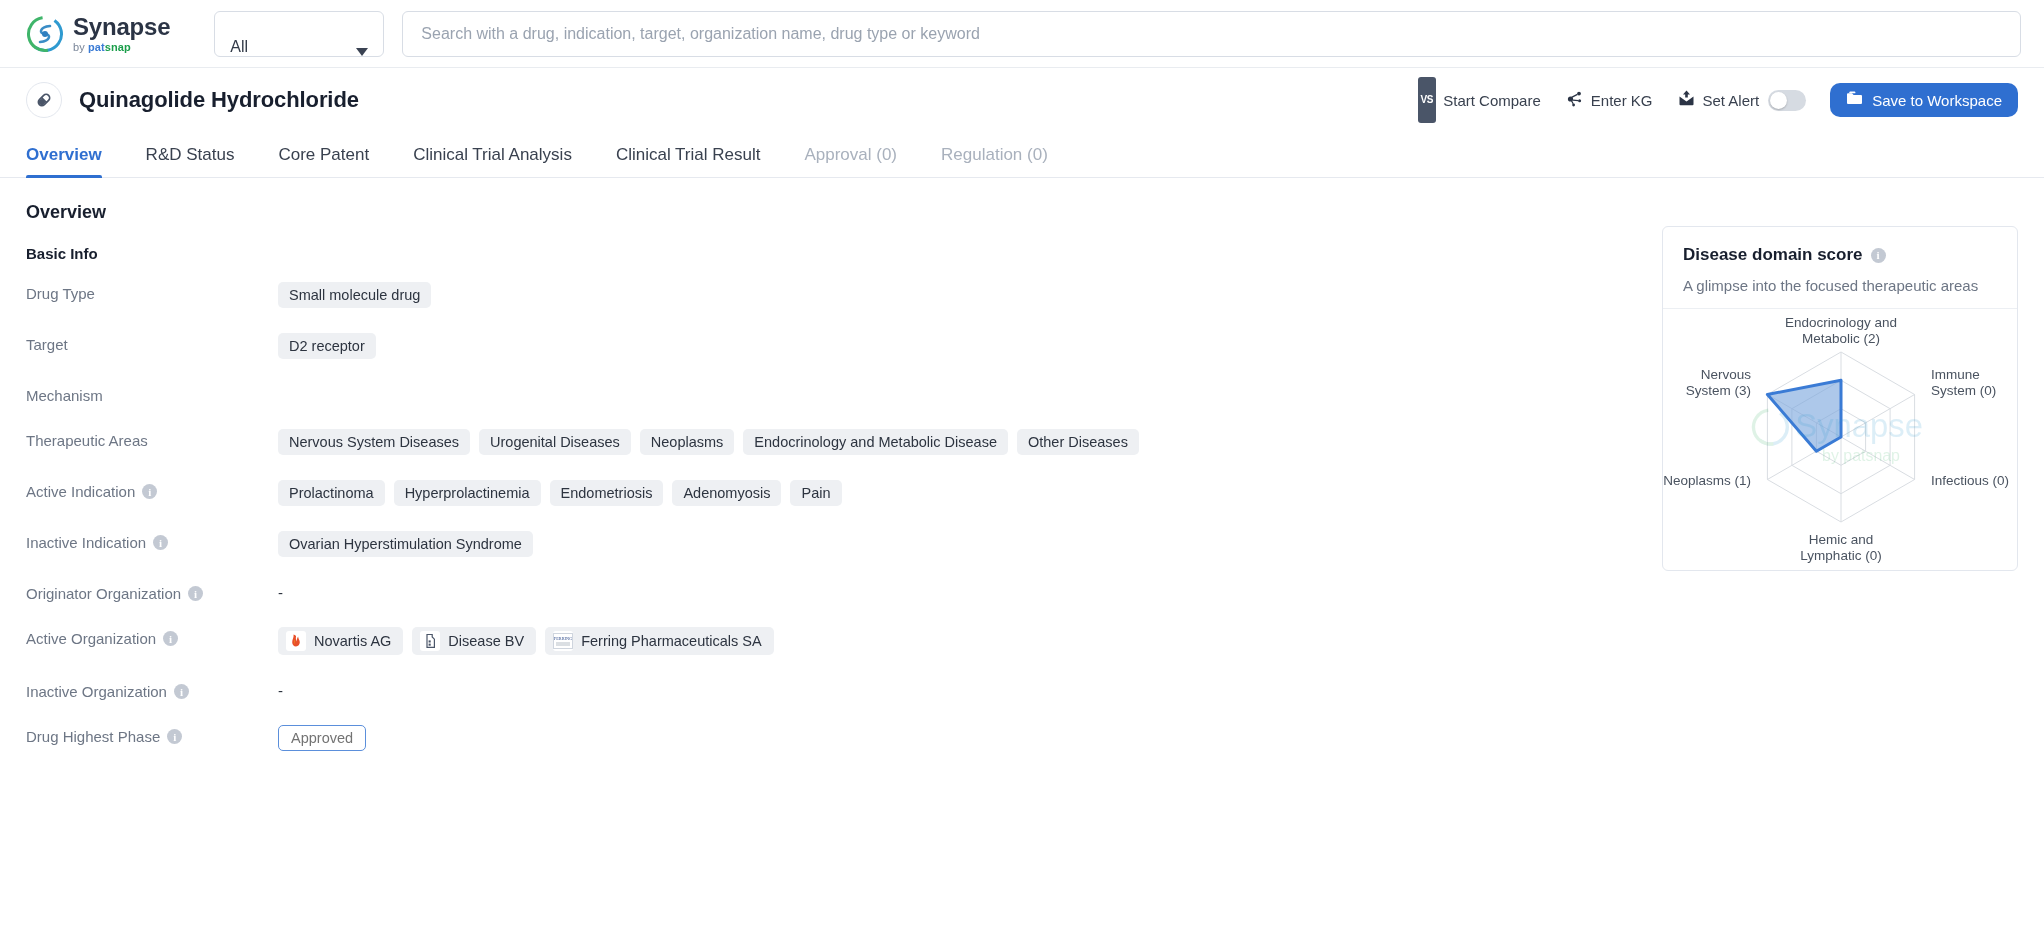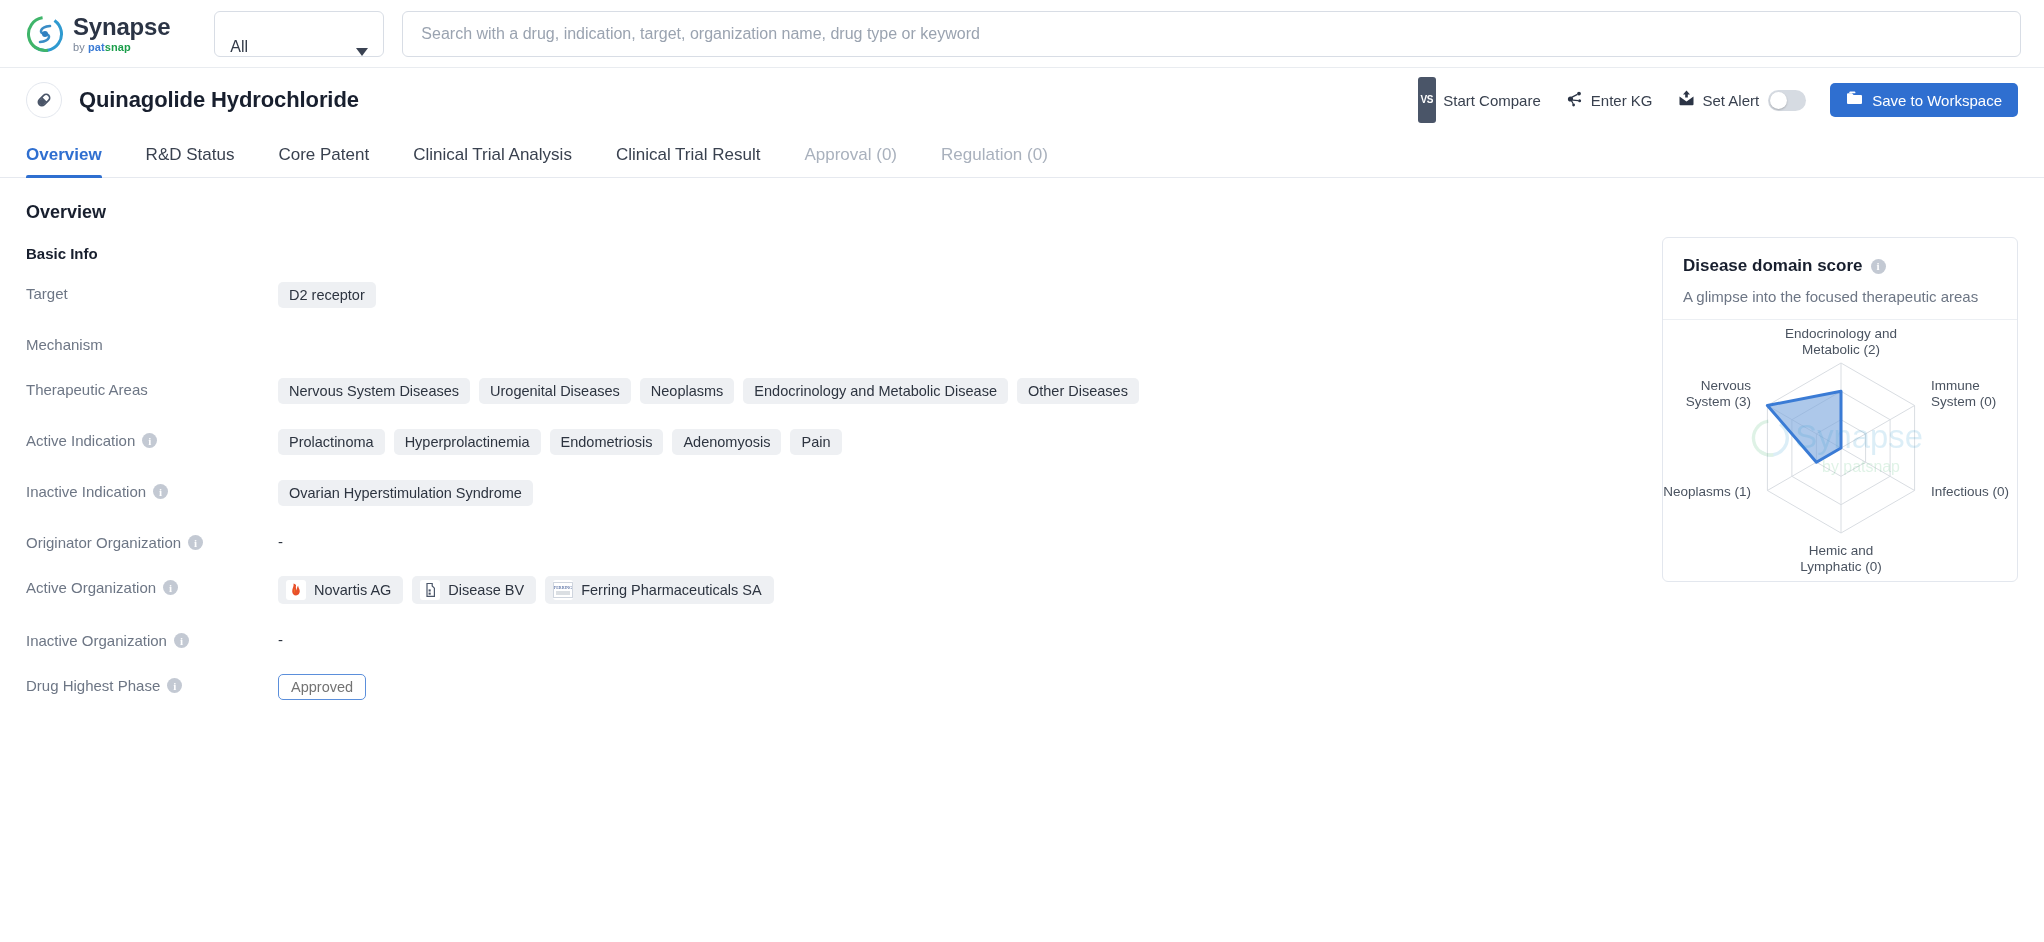--- a/index.html
+++ b/index.html
@@ -105,21 +105,21 @@
     margin-left: 2px; flex: 0 0 38px;
   }
   .toggle::after {
     content: ""; position: absolute;
     left: 2px; top: 2px; width: 17px; height: 17px;
     border-radius: 50%; background: #fff;
     box-shadow: 0 1px 2px rgba(0,0,0,.22);
   }
   .save-btn {
     background: #2f6fd0; color: #fff;
-    border: 0; border-radius: 5px;
+    border: 0; border-radius: 10px;
     height: 34px; padding: 0 16px;
     display: flex; align-items: center; gap: 9px;
     font-size: 15px; font-family: inherit; cursor: pointer;
     white-space: nowrap;
   }
 
   
   .tabs {
     display: flex; align-items: flex-end; gap: 0;
     padding: 0 26px;
@@ -205,21 +205,21 @@
     border: 1px solid #5b8fdb; border-radius: 5px;
     color: #737373; background: #fff;
     font-size: 14.5px;
     padding: 4px 12px;
     cursor: pointer;
   }
 
   
   .score-card {
     position: absolute;
-    right: 26px; top: 59px;
+    right: 26px; top: 48px;
     width: 356px;
     border: 1px solid #e3e7ee;
     border-radius: 6px;
     background: #fff;
   }
   .score-head { padding: 18px 20px 14px 20px; }
   .score-title {
     font-size: 17px; font-weight: 700; color: #181f2e;
     display: flex; align-items: center; gap: 8px;
   }
@@ -331,20 +331,28 @@
   <div class="tab disabled"><span>Approval (0)</span></div>
   <div class="tab disabled"><span>Regulation (0)</span></div>
 </div>
 
 <div class="content">
   <div class="section-title">Overview</div>
   <div class="subsection-title">Basic Info</div>
 
   <div class="info-grid">
 
+    <div class="row">
+      <div class="label">Drug Type</div>
+      <div class="value">
+        <div class="tags">
+          <span class="tag">Small molecule drug</span>
+        </div>
+      </div>
+    </div>
 
 
     <div class="row">
       <div class="label">Target</div>
       <div class="value">
         <div class="tags">
           <span class="tag">D2 receptor</span>
         </div>
       </div>
     </div>

